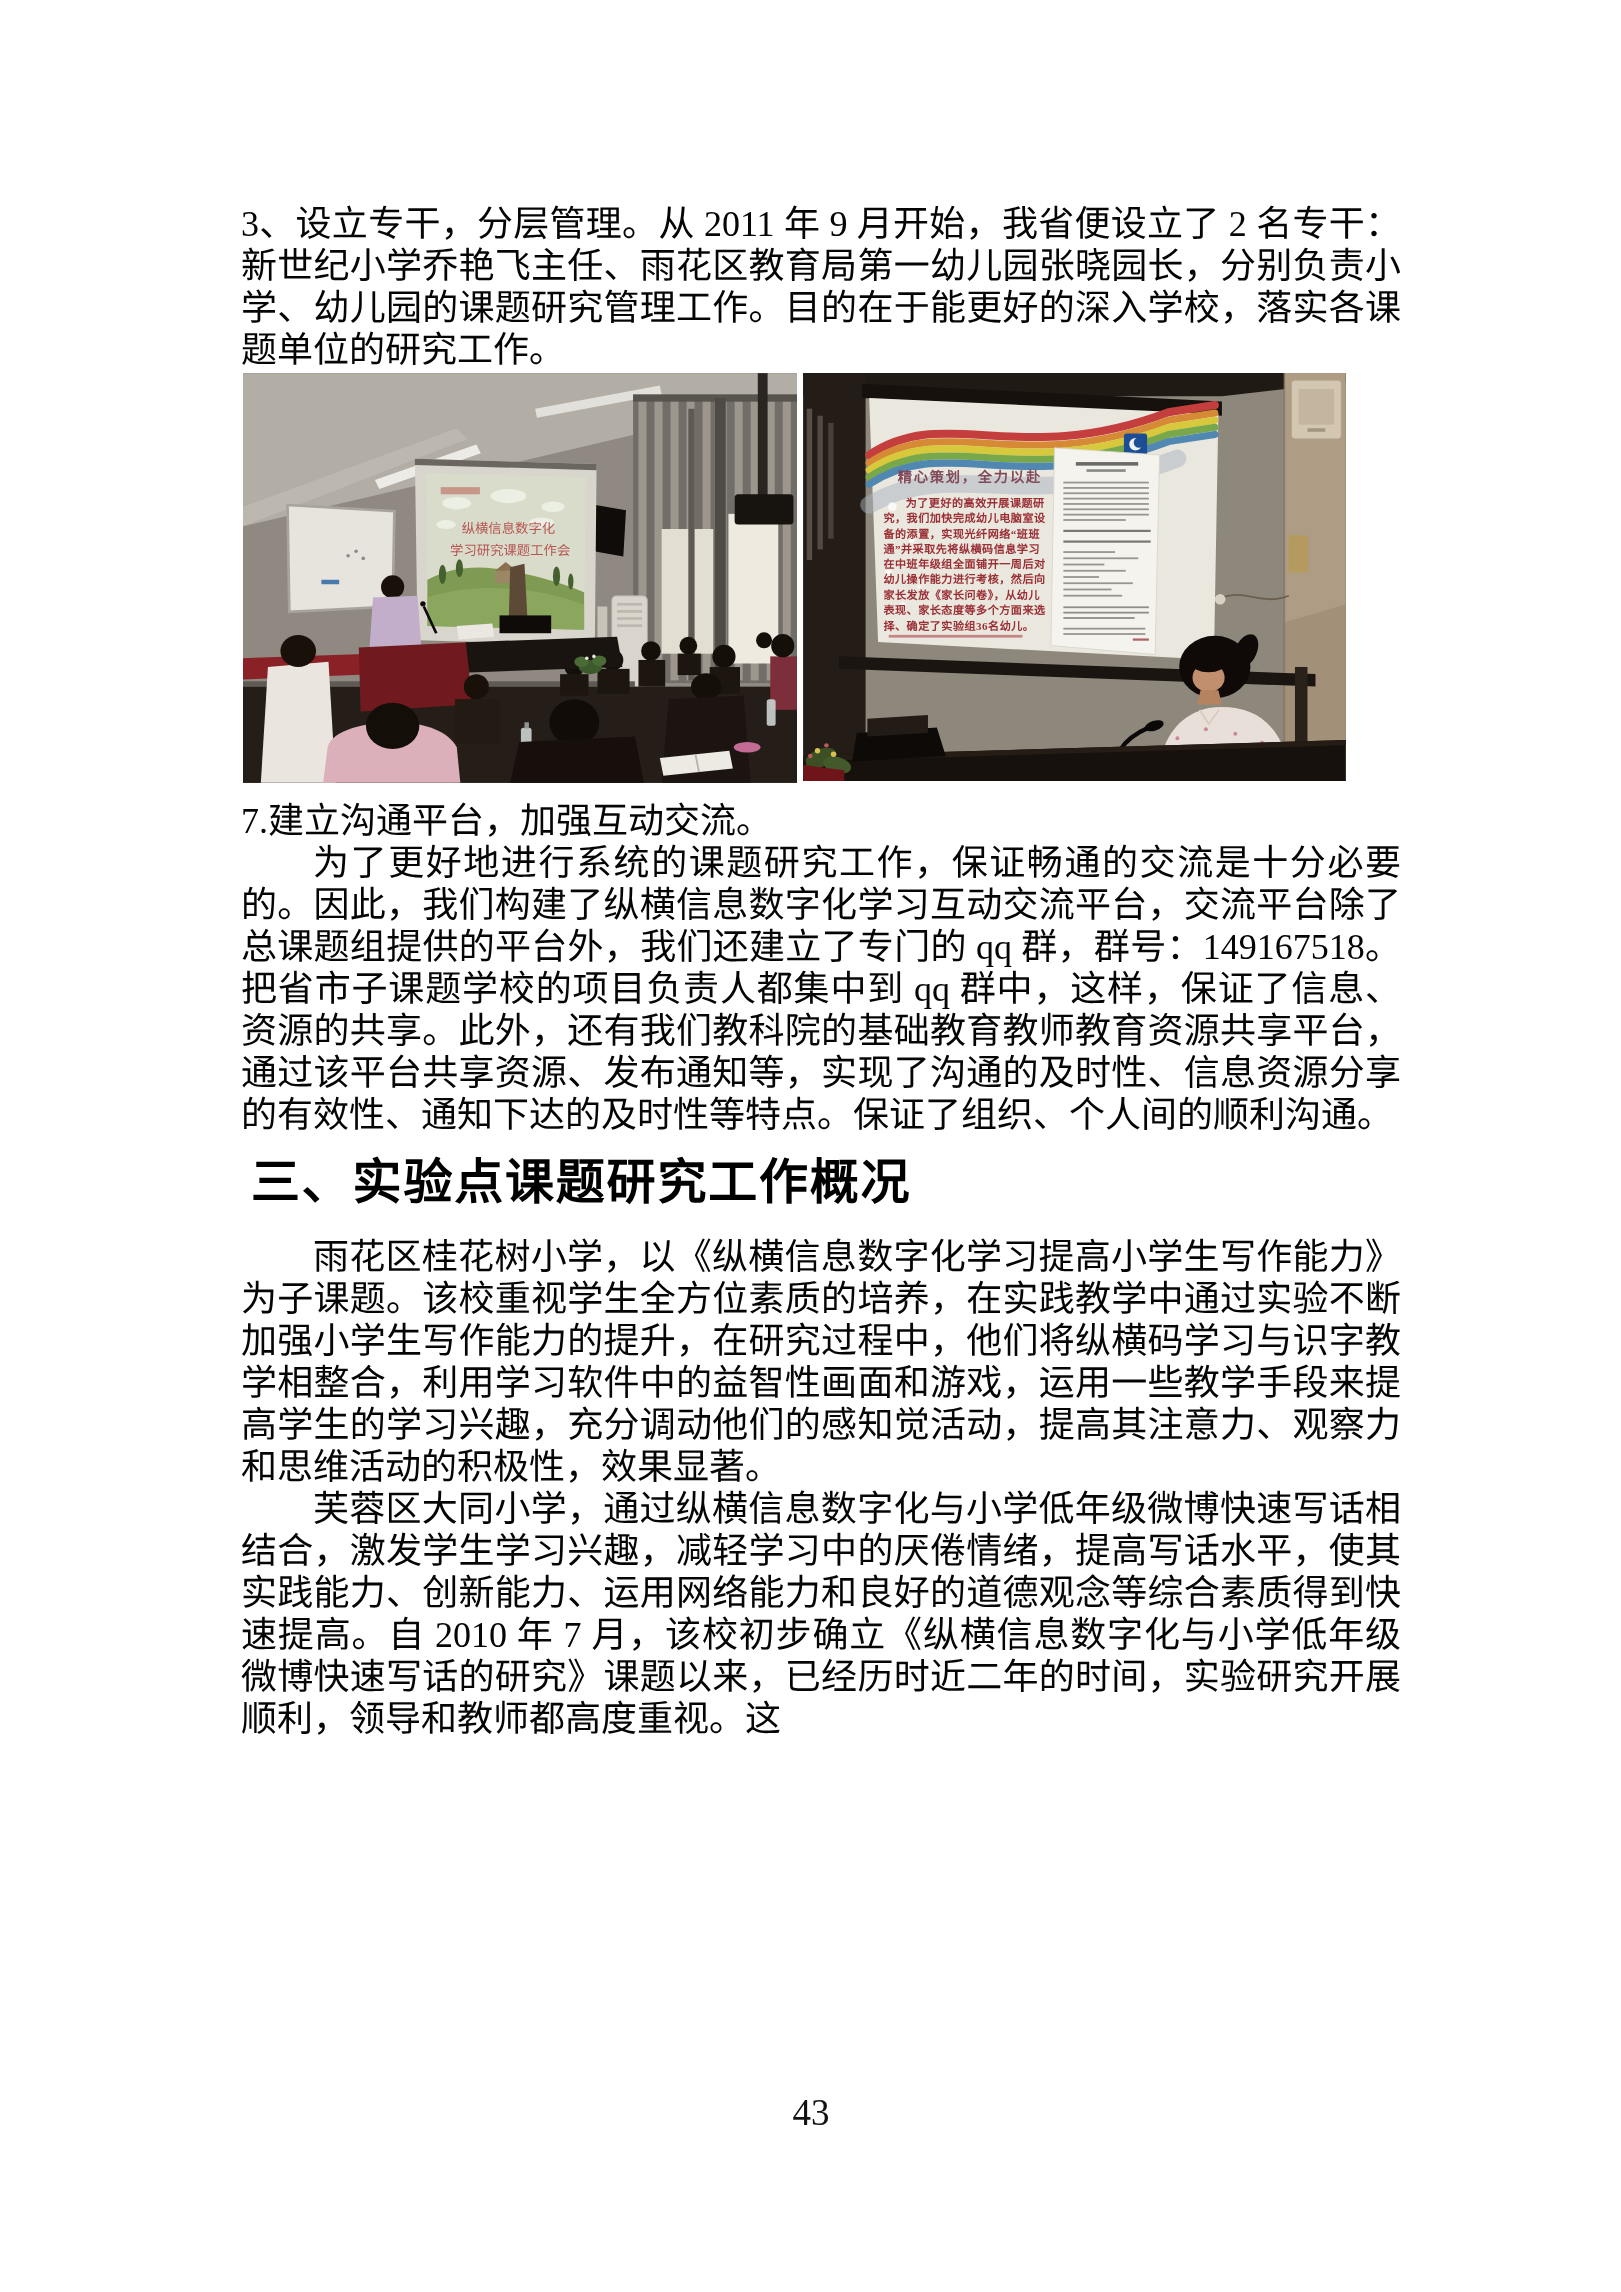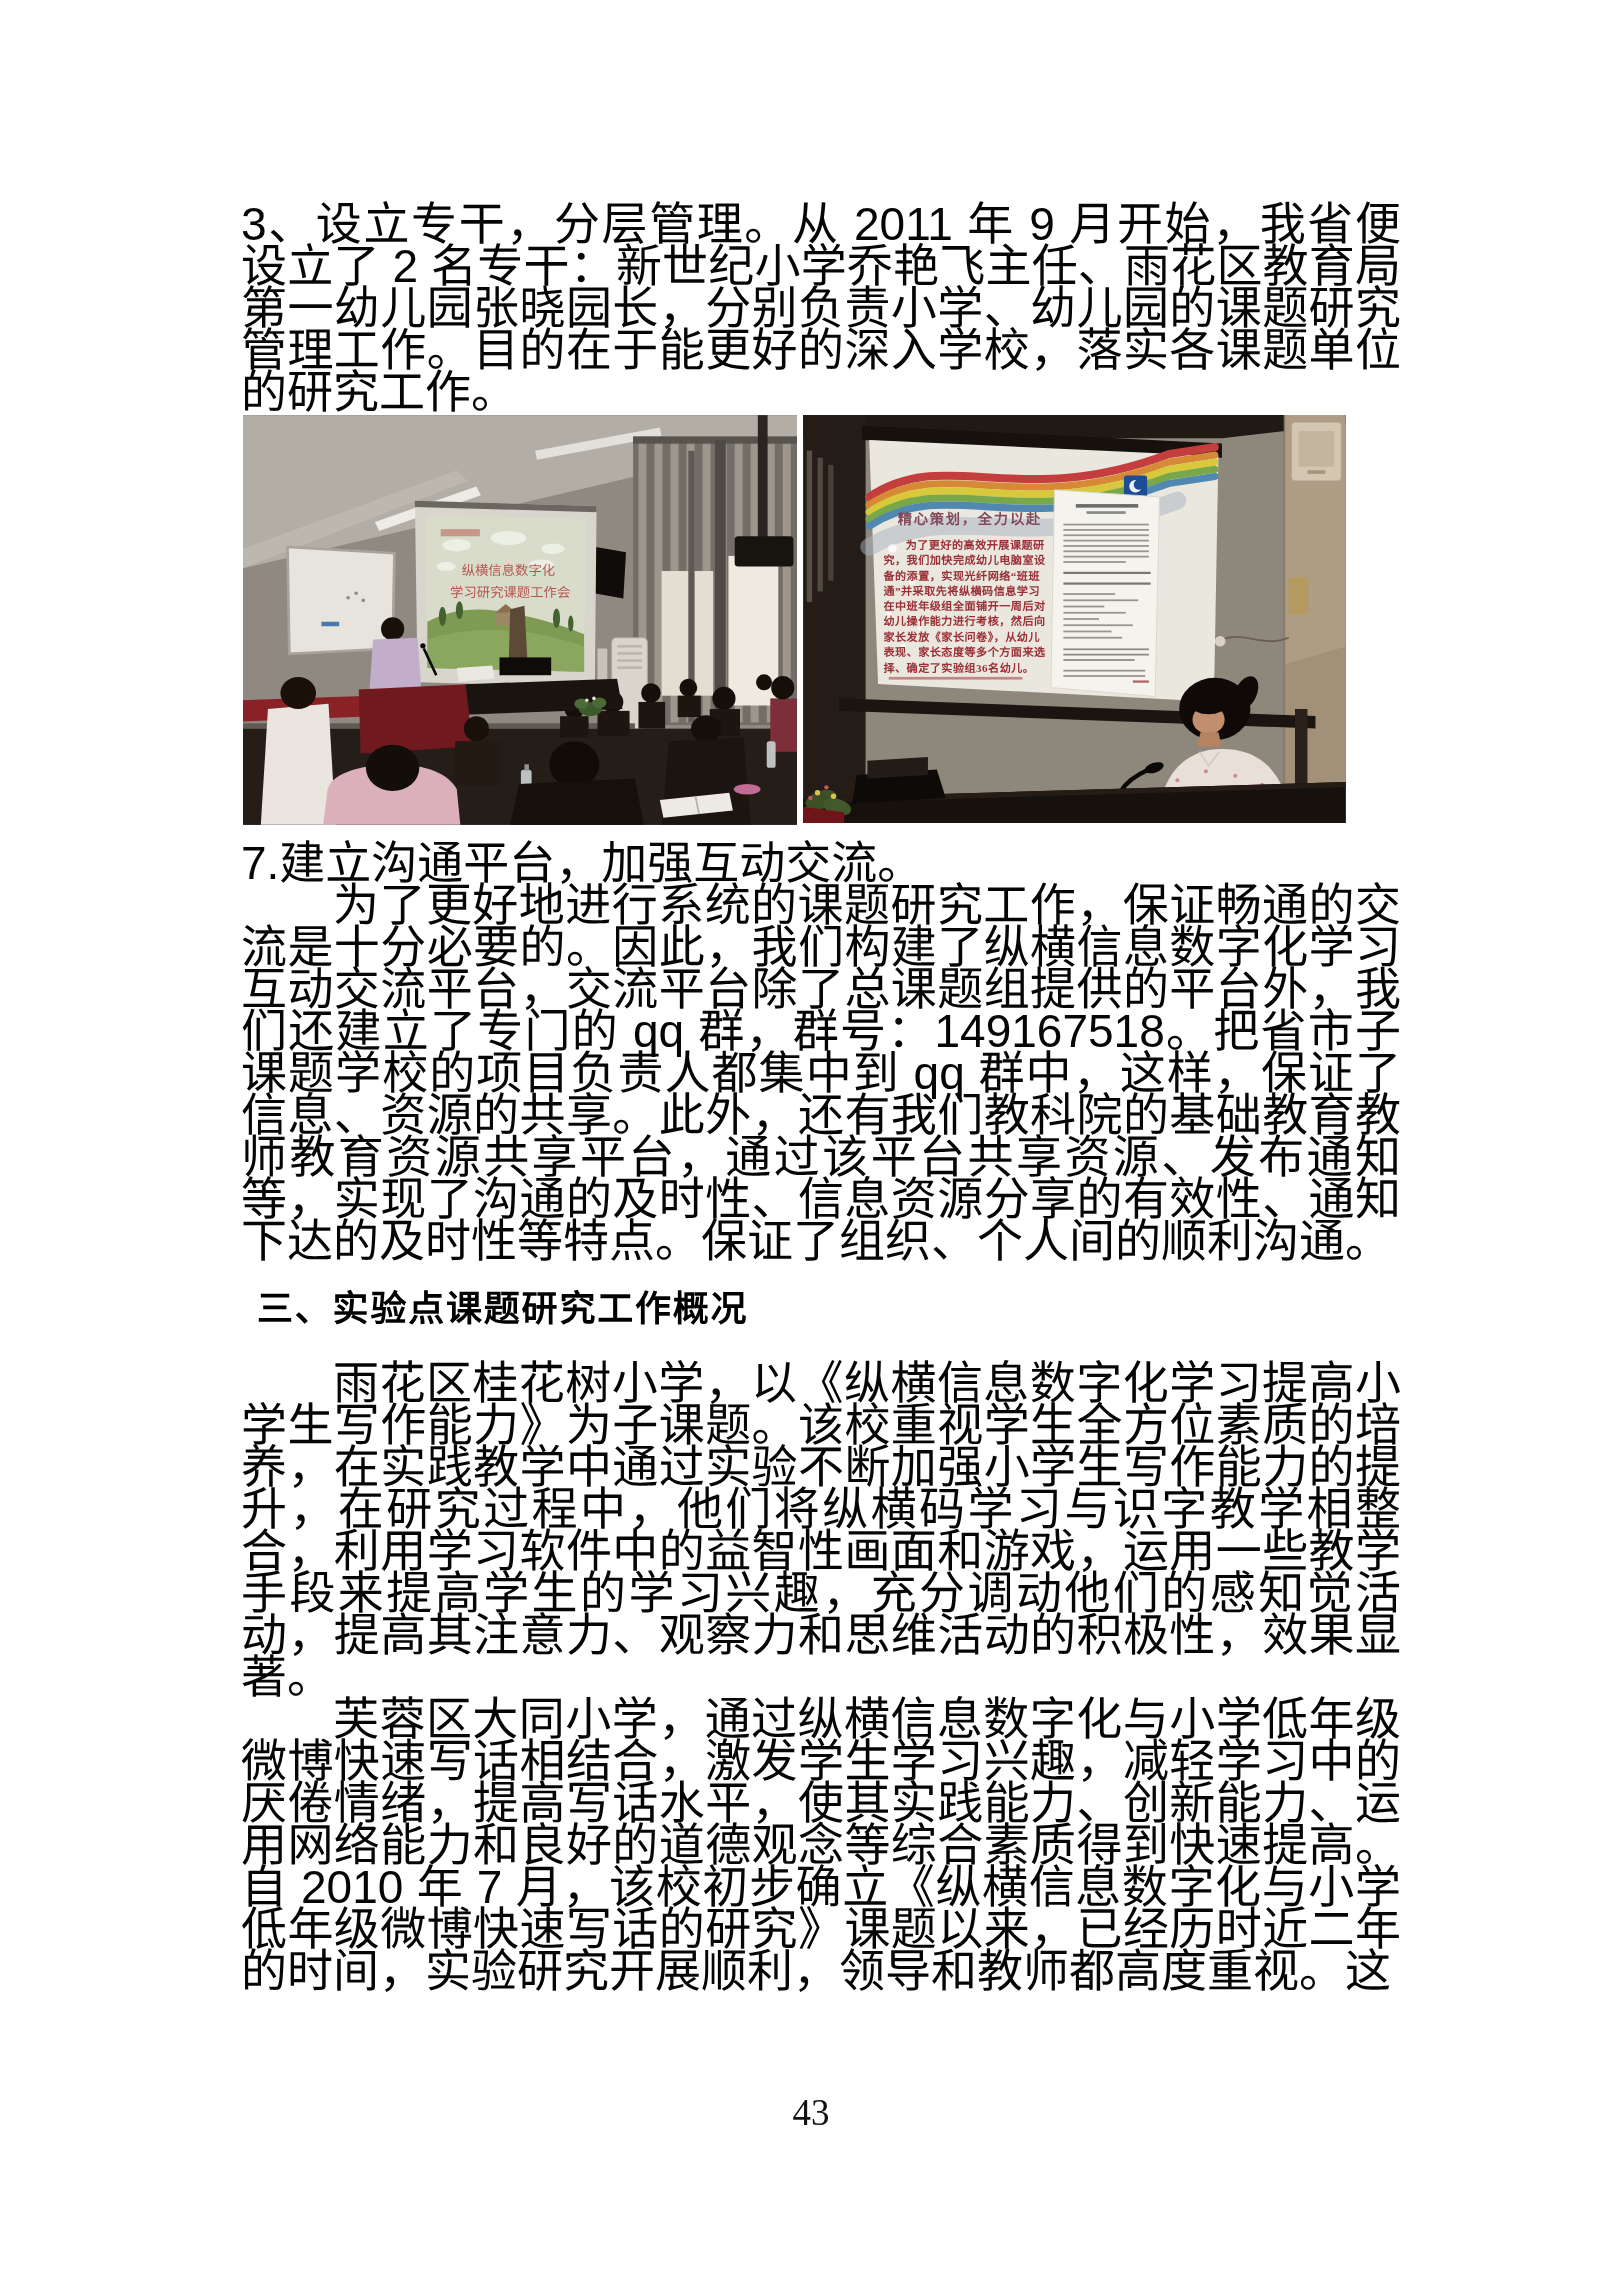--- a/index.html
+++ b/index.html
@@ -1,24 +1,24 @@
 <!DOCTYPE html>
 <html lang="zh-CN" style="font-size:14.3px"><head>
 <meta charset="utf-8">
 <style>
   html,body{margin:0;padding:0;background:#ffffff;}
   .page{position:relative;width:1622px;height:2293px;background:#ffffff;overflow:hidden;
         font-family:"Liberation Serif","DejaVu Serif",serif;color:#000;}
   .content{position:absolute;left:241px;top:203px;width:1160px;}
-  .para{margin:0;font-size:46px;line-height:42px;text-align:justify;
-        font-family:Liberation Sans, sans-serif;color:#050505;}
+  .para{margin:0;font-size:36px;line-height:42px;text-align:justify;
+        font-family:Liberation Serif, serif;color:#050505;}
   .indent{text-indent:2em;}
   .photo-row{display:flex;gap:6.2px;margin:1.8px 0 17px 1.8px;}
   .photo{display:block;background:#333;}
-  .heading{margin:26px 0 33px 16px;font-size:36px;line-height:41px;font-weight:bold;
+  .heading{margin:26px 0 33px 10px;font-size:49px;line-height:41px;font-weight:bold;
            letter-spacing:1.8px;font-family:"Liberation Sans","DejaVu Sans",sans-serif;color:#000;}
   .page-number{position:absolute;left:0;right:0;top:2091px;text-align:center;
                font-size:37px;font-family:"Liberation Serif","DejaVu Serif",serif;color:#111;}
   .slide-body{font-size:12.5px;line-height:1.38;color:#9a3036;font-weight:bold;
               text-indent:2em;font-family:"Liberation Serif","DejaVu Serif",serif;
               letter-spacing:0.5px;}
   svg text{font-family:"Liberation Serif","DejaVu Serif",serif;}
 </style>
 </head>
 <body>

